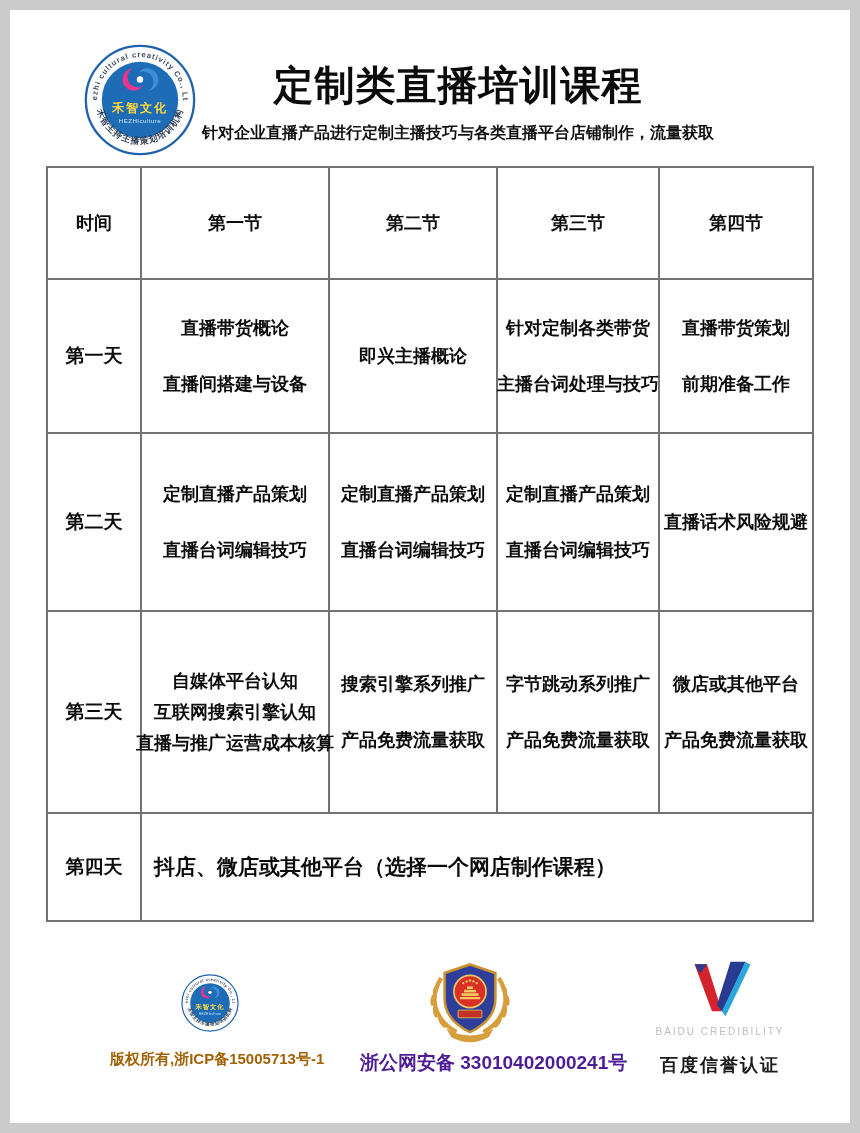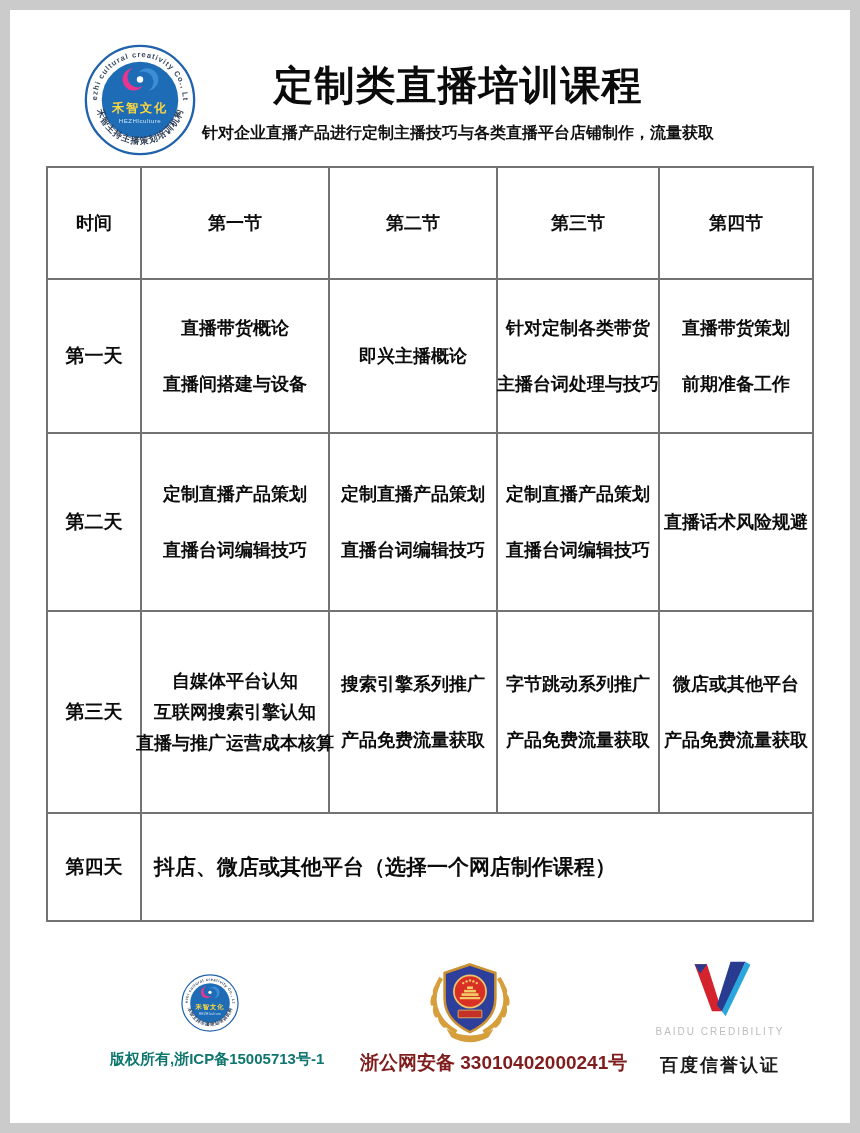--- a/index.html
+++ b/index.html
@@ -27,23 +27,23 @@
   tr.r0{height:112px}tr.r1{height:154px}tr.r2{height:178px}tr.r3{height:202px}tr.r4{height:108px}
   .lines{display:flex;flex-direction:column;align-items:center;justify-content:center;height:100%;gap:32px;}
   .lines.g3{gap:7px;}
   .lines div{font-size:18px;font-weight:800;white-space:nowrap;}
   .th .lines div{font-size:18px;font-weight:800;}
   .daylabel .lines div{font-size:19px;font-weight:800;}
   .merged-inner{display:flex;align-items:center;height:100%;padding-left:12px;}
   .merged-inner div{font-size:21px;font-weight:800;}
   
   .f-left{position:absolute;left:100px;top:964px;width:200px;text-align:center;}
-  .f-left .copyright{margin-top:14px;font-size:15px;color:#0f766e;font-weight:600;white-space:nowrap;}
+  .f-left .copyright{margin-top:14px;font-size:15px;color:#a16207;font-weight:600;white-space:nowrap;}
   .f-center{position:absolute;left:350px;top:946px;width:220px;text-align:center;}
-  .f-center .police-text{margin-top:2px;font-size:19px;font-weight:800;color:#7f1d1d;white-space:nowrap;}
+  .f-center .police-text{margin-top:2px;font-size:19px;font-weight:800;color:#4c1d95;white-space:nowrap;}
   .f-right{position:absolute;left:620px;top:948px;width:180px;text-align:center;}
   .baidu-cn{margin-top:2px;font-size:20px;letter-spacing:4px;color:#9a9a9a;font-weight:600;}
   .baidu-en{margin-top:2px;font-size:10px;letter-spacing:2px;color:#bdbdbd;font-weight:400;}
   .baidu-cert{margin-top:16px;font-size:18px;font-weight:800;color:#1a1a1a;letter-spacing:2px;}
 </style>
 </head>
 <body>
 
 <div class="page">
 

